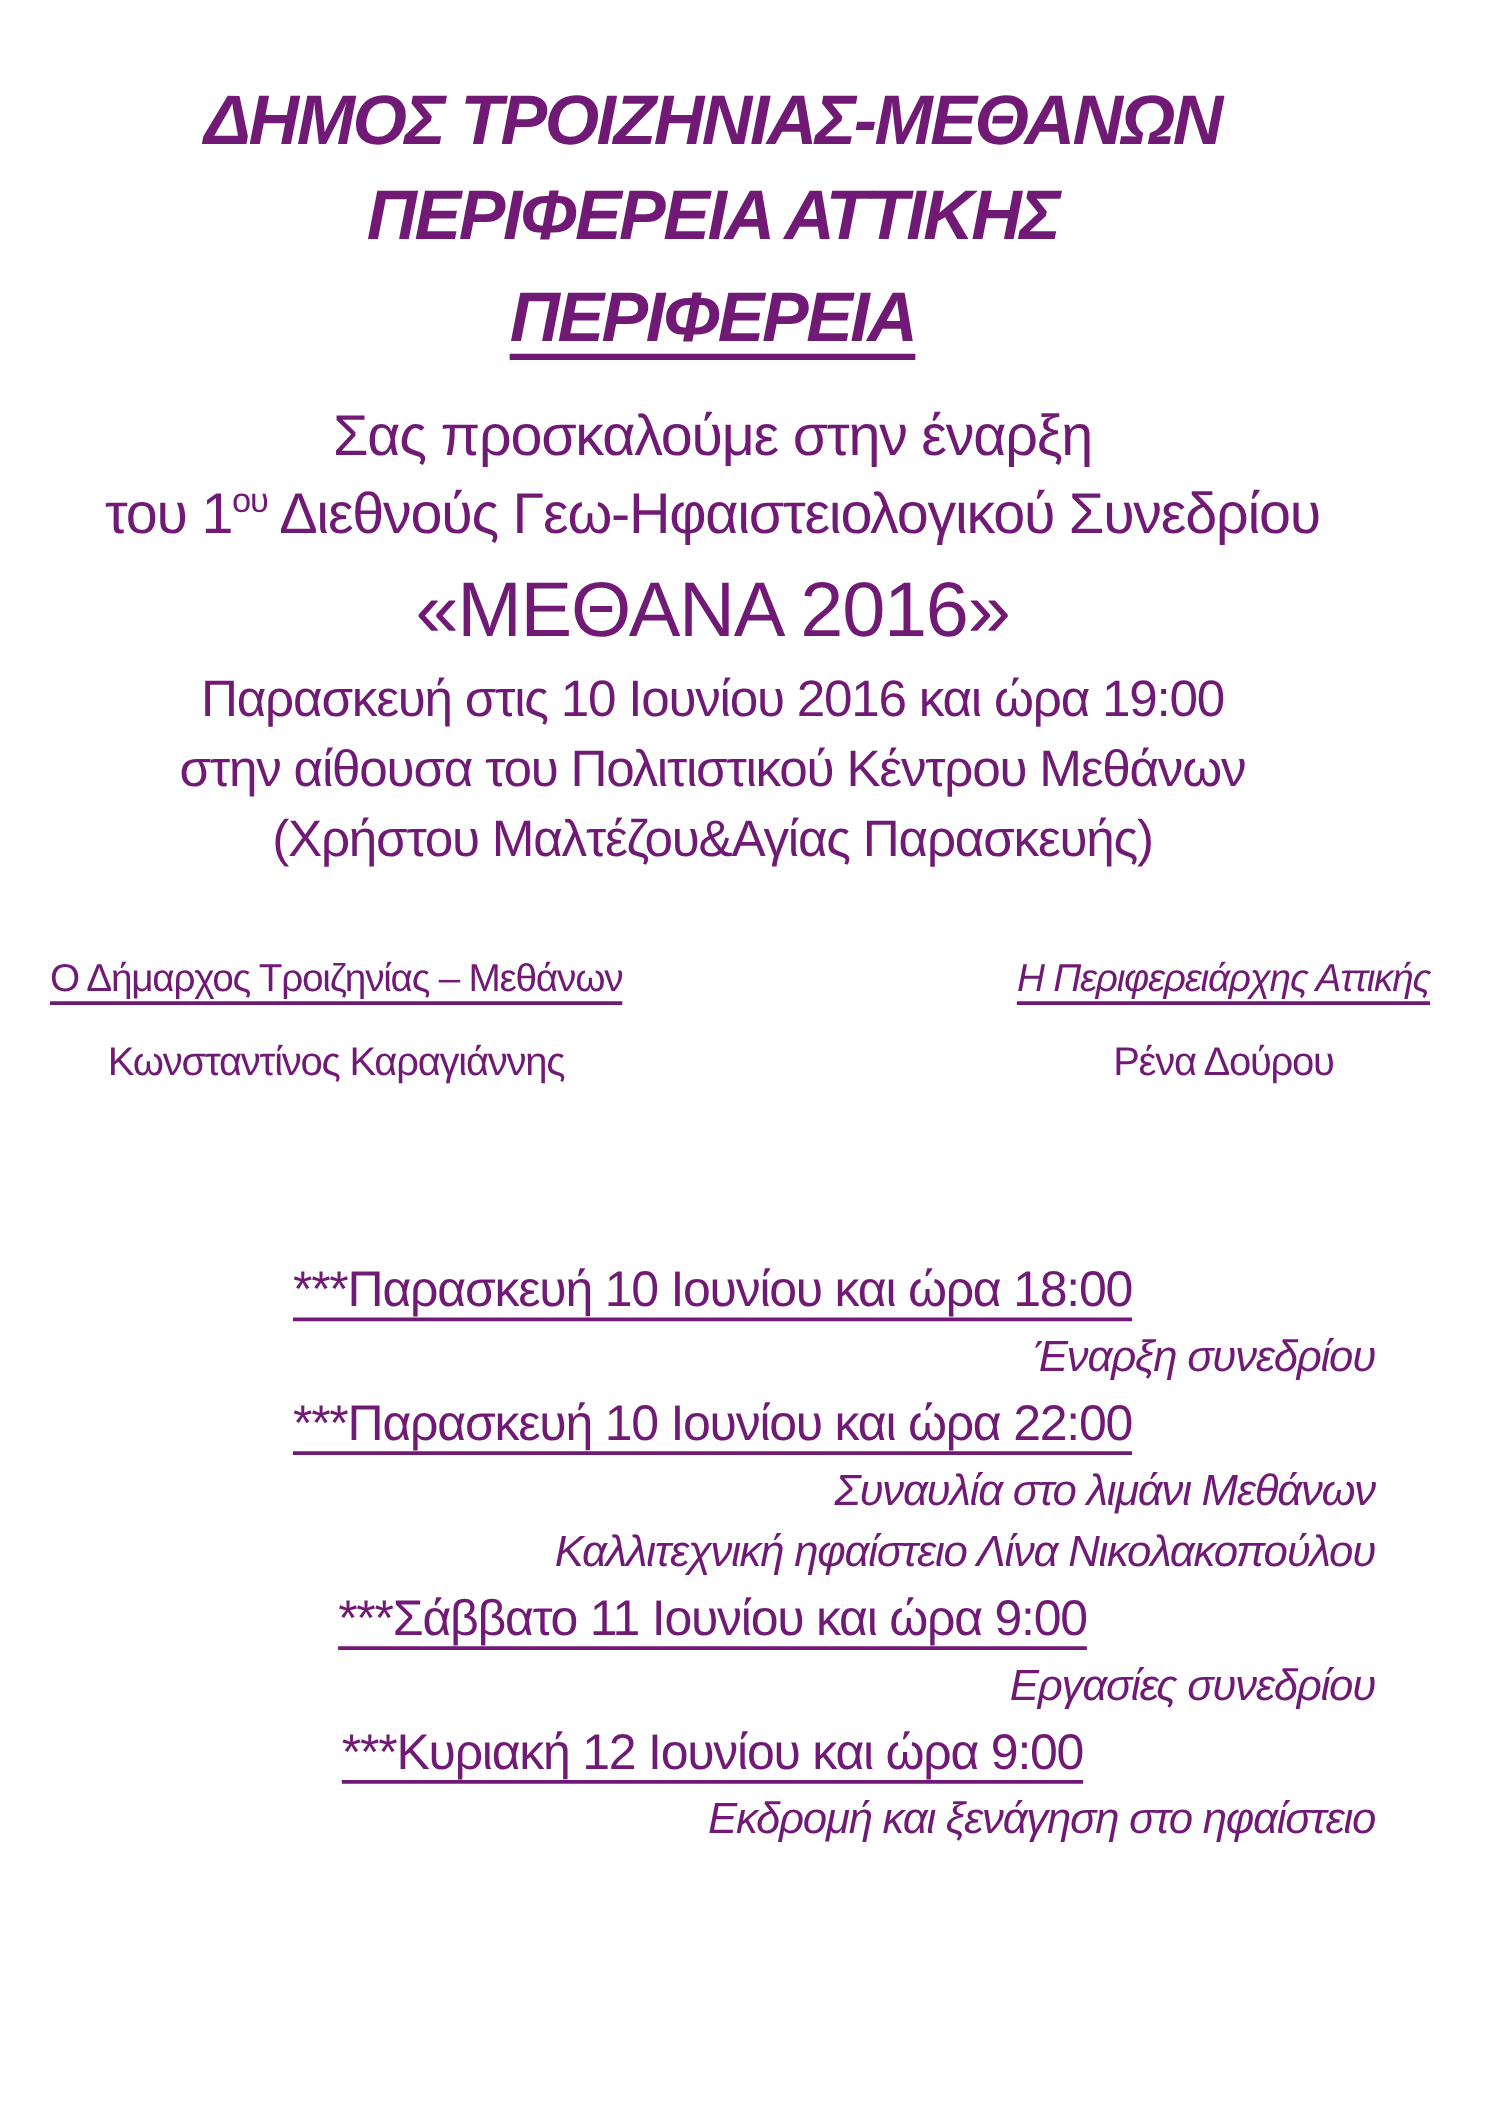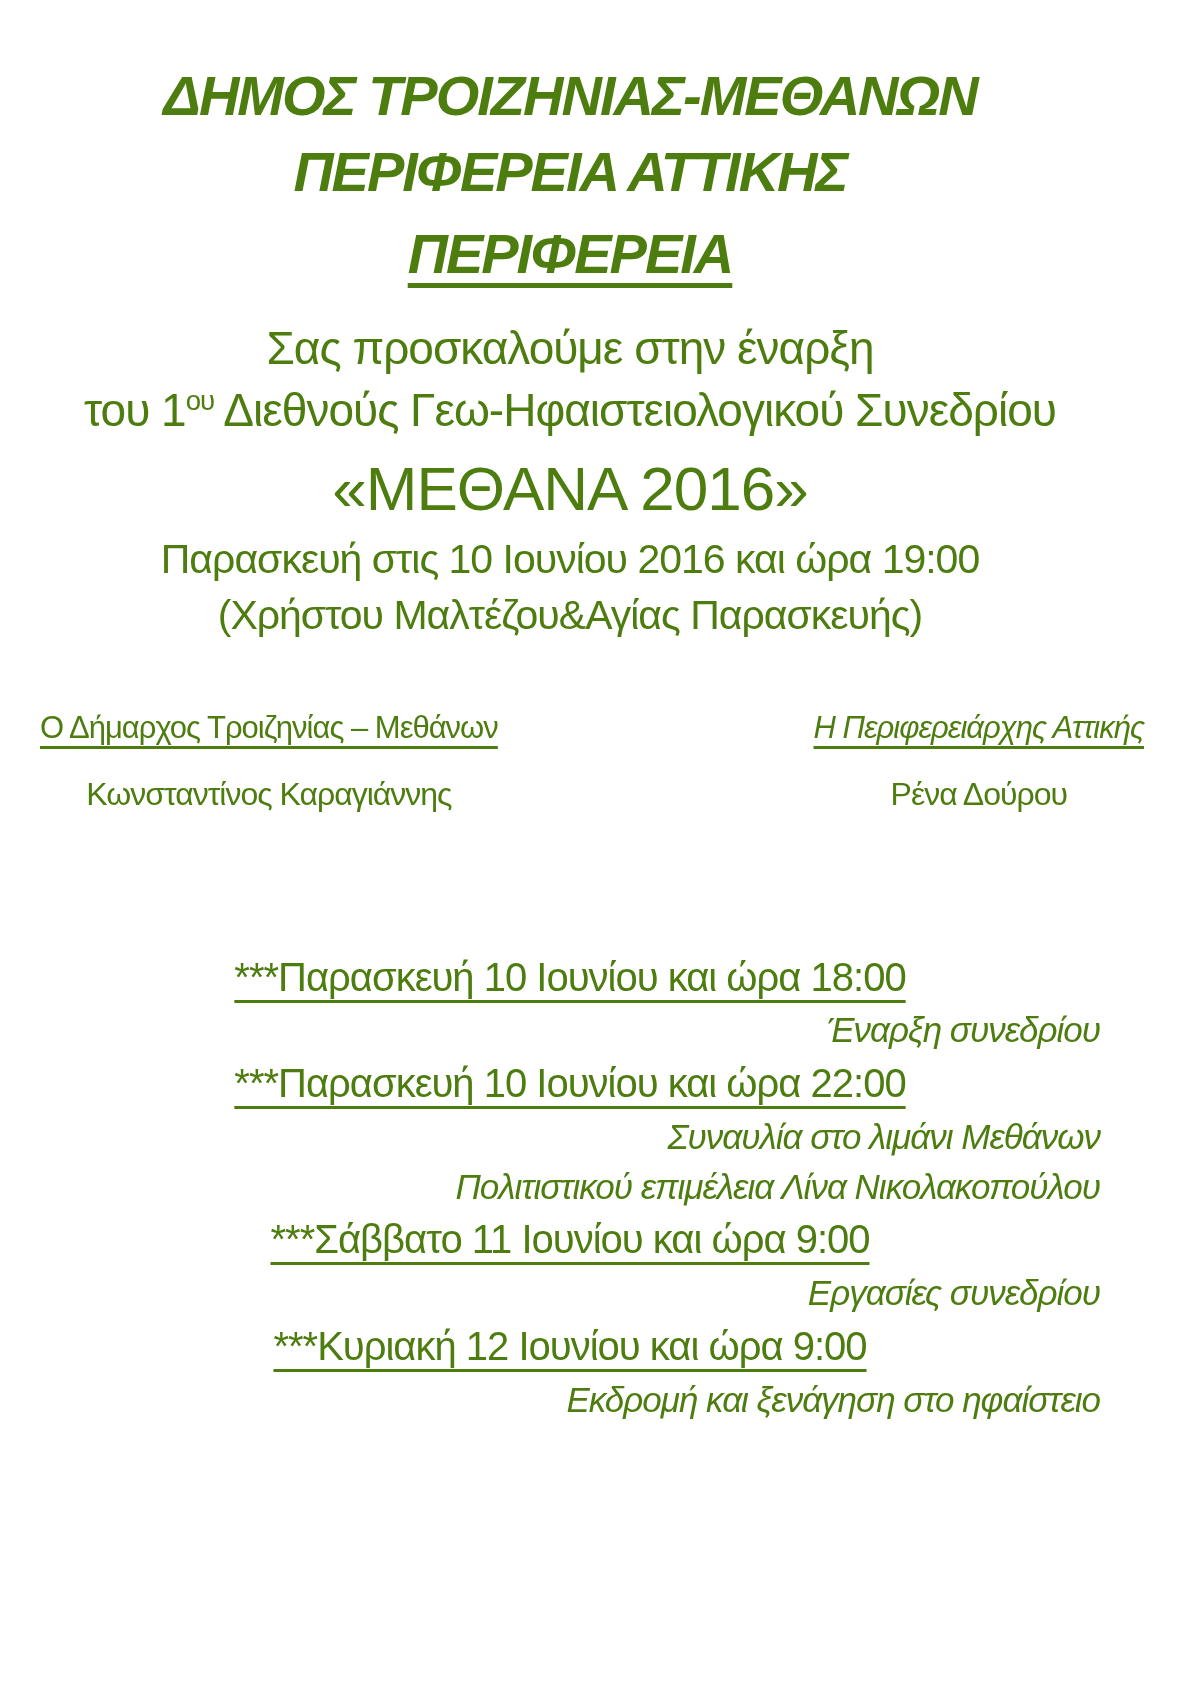--- a/index.html
+++ b/index.html
@@ -3,21 +3,21 @@
 <meta charset="utf-8">
 <style>
   * { margin: 0; padding: 0; box-sizing: border-box; }
   html, body { background: #ffffff; }
   .page {
     position: relative;
     width: 1200px;
     height: 1697px;
     margin: 0 auto;
     background: #ffffff;
-    color: #4d7c0f;
+    color: #701a75;
     font-family: "Liberation Sans", sans-serif;
     overflow: hidden;
   }
   .content {
     padding: 58px 100px 0 40px; 
     text-align: center;
   }
 
   
   .header-line {
@@ -122,20 +122,21 @@
       <div>
         <div class="header-line prosklisi">ΠΕΡΙΦΕΡΕΙΑ</div>
       </div>
     </div>
 
     <div class="intro">
       <div class="intro-line">Σας προσκαλούμε στην έναρξη</div>
       <div class="intro-line"><span>του 1</span><sup>ου</sup><span> Διεθνούς Γεω-Ηφαιστειολογικού Συνεδρίου</span></div>
       <div class="methana-title">«ΜΕΘΑΝΑ 2016»</div>
       <div class="detail-line">Παρασκευή στις 10 Ιουνίου 2016 και ώρα 19:00</div>
+      <div class="detail-line">στην αίθουσα του Πολιτιστικού Κέντρου Μεθάνων</div>
       <div class="detail-line">(Χρήστου Μαλτέζου&amp;Αγίας Παρασκευής)</div>
     </div>
   </div>
 
   <div class="signatures">
     <div class="sig-col">
       <div class="sig-title">Ο Δήμαρχος Τροιζηνίας – Μεθάνων</div>
       <div class="sig-name">Κωνσταντίνος Καραγιάννης</div>
     </div>
     <div class="sig-col">
@@ -145,21 +146,21 @@
   </div>
 
   <div class="content schedule">
     <div>
       <div><span class="sched-heading">***Παρασκευή 10 Ιουνίου και ώρα 18:00</span></div>
       <div class="sched-detail">Έναρξη συνεδρίου</div>
     </div>
     <div>
       <div><span class="sched-heading">***Παρασκευή 10 Ιουνίου και ώρα 22:00</span></div>
       <div class="sched-detail">Συναυλία στο λιμάνι Μεθάνων</div>
-      <div class="sched-detail">Πολιτιστικού επιμέλεια Λίνα Νικολακοπούλου</div>
+      <div class="sched-detail">Καλλιτεχνική ηφαίστειο Λίνα Νικολακοπούλου</div>
     </div>
     <div>
       <div><span class="sched-heading">***Σάββατο 11 Ιουνίου και ώρα 9:00</span></div>
       <div class="sched-detail">Εργασίες συνεδρίου</div>
     </div>
     <div>
       <div><span class="sched-heading">***Κυριακή 12 Ιουνίου και ώρα 9:00</span></div>
       <div class="sched-detail">Εκδρομή και ξενάγηση στο ηφαίστειο</div>
     </div>
   </div>

